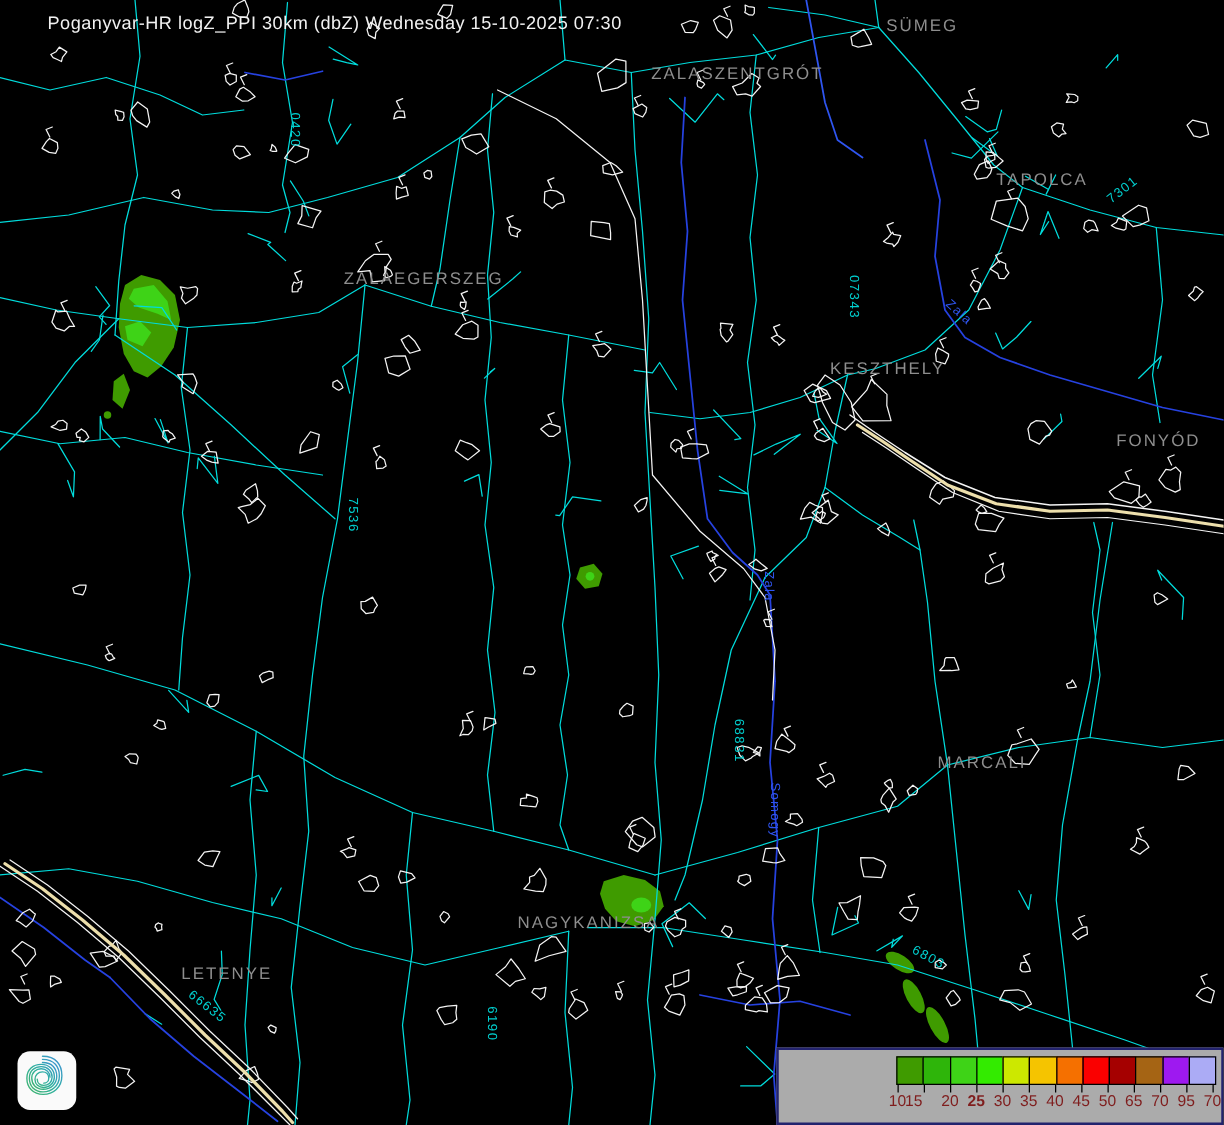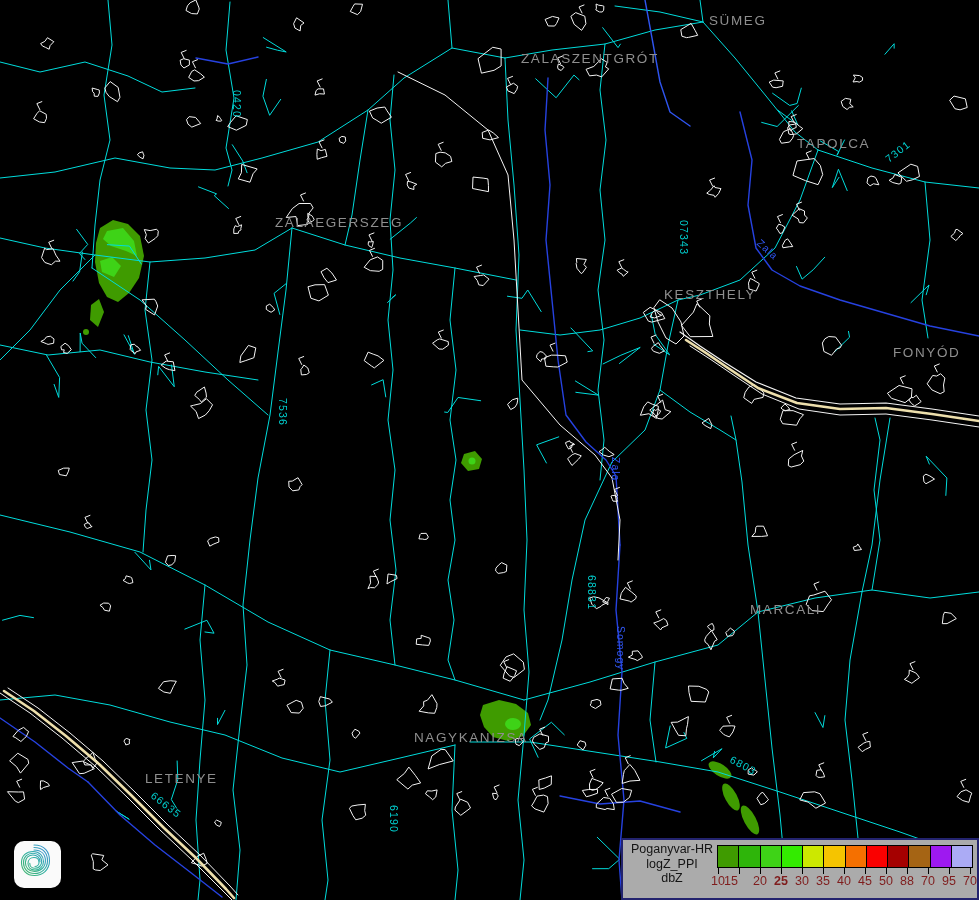--- a/index.html
+++ b/index.html
@@ -392,27 +392,23 @@
         <text x="588" y="575" fill="#00CFCF" font-size="10.5" letter-spacing="1.2" transform="rotate(90 588 575)">68831</text>
         <text x="729" y="762" fill="#00CFCF" font-size="10.5" letter-spacing="1.2" transform="rotate(28 729 762)">6803</text>
         <text x="150" y="797" fill="#00CFCF" font-size="10.5" letter-spacing="1.2" transform="rotate(38 150 797)">66635</text>
         <text x="390" y="805" fill="#00CFCF" font-size="10.5" letter-spacing="1.2" transform="rotate(90 390 805)">6190</text>
         <text x="756" y="244" fill="#2F55F0" font-size="10.5" letter-spacing="1" transform="rotate(42 756 244)">Zala</text>
         <text x="612" y="457" fill="#2F55F0" font-size="10.5" letter-spacing="1" transform="rotate(90 612 457)">Zala</text>
         <text x="617" y="626" fill="#2F55F0" font-size="10.5" letter-spacing="1" transform="rotate(90 617 626)">Somogy</text>
       </g>
     </svg>
 
+  <div class="map-title">Poganyvar-HR logZ_PPI 30km (dbZ) Wednesday 15-10-2025 07:30</div>
 
   <div class="legend">
-    <div class="legend-textcol">
-      <div>Poganyvar-HR</div>
-      <div>logZ_PPI</div>
-      <div>dbZ</div>
-    </div>
     <div class="legend-swatches" id="legend-swatches">
         <div class="sw" style="background: rgb(63, 155, 0);"></div>
         <div class="sw" style="background: rgb(46, 181, 10);"></div>
         <div class="sw" style="background: rgb(62, 211, 23);"></div>
         <div class="sw" style="background: rgb(51, 235, 0);"></div>
         <div class="sw" style="background: rgb(204, 232, 0);"></div>
         <div class="sw" style="background: rgb(245, 196, 0);"></div>
         <div class="sw" style="background: rgb(245, 112, 0);"></div>
         <div class="sw" style="background: rgb(250, 0, 0);"></div>
         <div class="sw" style="background: rgb(165, 0, 0);"></div>
@@ -433,21 +429,21 @@
         <div class="legend-num" style="left: 179px;">30</div>
         <div class="legend-tick" style="left: 200px;"></div>
         <div class="legend-num" style="left: 200px;">35</div>
         <div class="legend-tick" style="left: 221px;"></div>
         <div class="legend-num" style="left: 221px;">40</div>
         <div class="legend-tick" style="left: 242px;"></div>
         <div class="legend-num" style="left: 242px;">45</div>
         <div class="legend-tick" style="left: 263px;"></div>
         <div class="legend-num" style="left: 263px;">50</div>
         <div class="legend-tick" style="left: 284px;"></div>
-        <div class="legend-num" style="left: 284px;">88</div>
+        <div class="legend-num" style="left: 284px;">65</div>
         <div class="legend-tick" style="left: 305px;"></div>
         <div class="legend-num" style="left: 305px;">70</div>
         <div class="legend-tick" style="left: 326px;"></div>
         <div class="legend-num" style="left: 326px;">95</div>
         <div class="legend-tick" style="left: 347px;"></div>
         <div class="legend-num" style="left: 347px;">70</div>
       </div>
   </div>
 
   <div class="logo">

